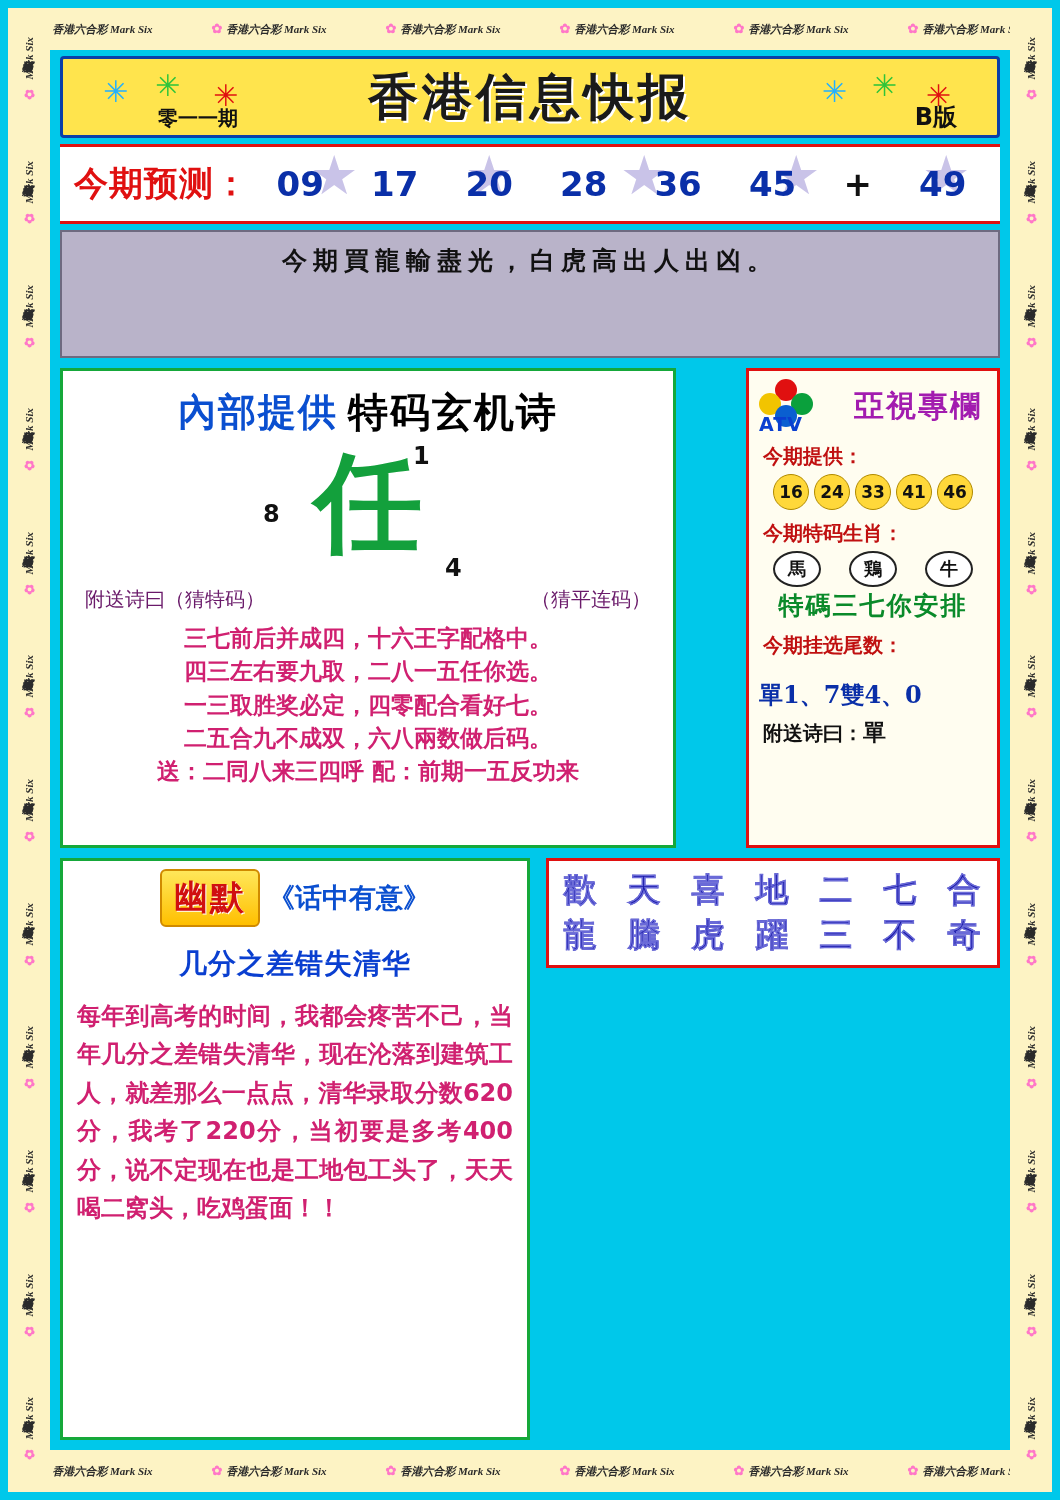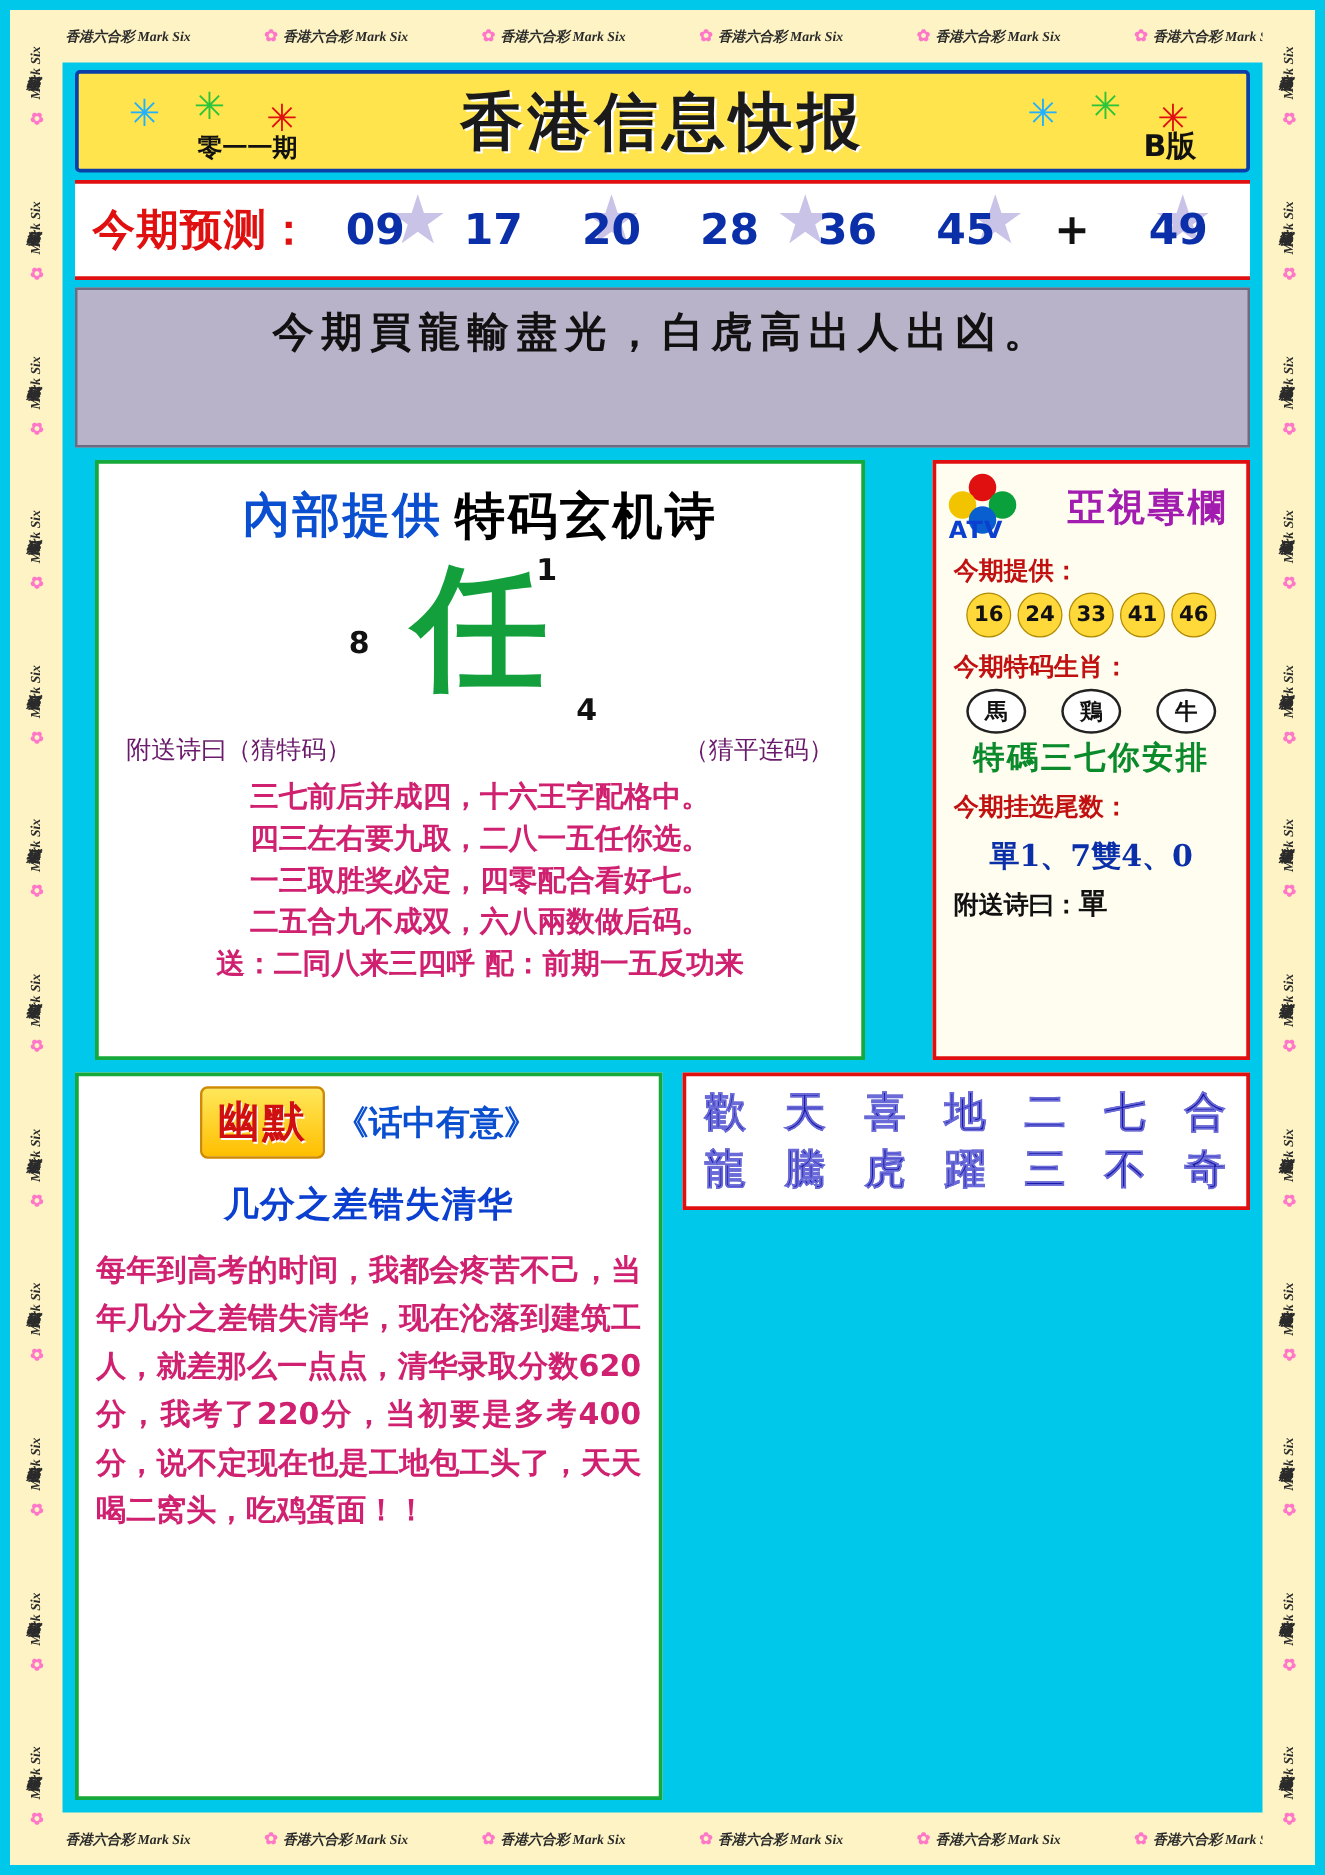--- a/index.html
+++ b/index.html
@@ -78,40 +78,40 @@
   .predict .plus{font-size:34px;font-weight:bold;color:#111;}
   .star{
     position:absolute;color:#c9c3e8;font-size:54px;line-height:1;z-index:1;
   }
   
   .verse{
     position:absolute;left:8px;top:178px;width:940px;height:128px;
     background:#b9b3c9;border:2px solid #6e6a80;box-sizing:border-box;
   }
   .verse .line1{
-    text-align:center;font-size:33px;color:#111;margin-top:12px;letter-spacing:6px;
+    text-align:center;font-size:25px;color:#111;margin-top:12px;letter-spacing:6px;
     font-family:"DejaVu Serif",serif;font-weight:bold;
   }
   .verse .row2{
     display:flex;align-items:center;margin-top:12px;padding:0 16px;gap:10px;
   }
   .tag-poem{
     background:#0a2fa8;color:#ffffff;font-size:27px;font-weight:bold;
     padding:2px 8px;letter-spacing:2px;
   }
   .poem-box{
     background:#f4f76a;border:2px solid #1a7a1a;color:#d01010;
     font-size:28px;font-weight:bold;letter-spacing:6px;padding:2px 14px;
     font-family:"DejaVu Serif",serif;
   }
   .mima-lbl{font-size:28px;font-weight:bold;color:#111;margin-left:28px;}
   .mima-val{font-size:32px;font-weight:bold;color:#d01010;}
   
   .panel-left{
-    position:absolute;left:24px;top:316px;width:616px;height:480px;
+    position:absolute;left:8px;top:316px;width:616px;height:480px;
     background:#ffffff;border:3px solid #15a83a;box-sizing:border-box;
   }
   .pl-head{
     display:flex;align-items:center;justify-content:center;gap:10px;margin-top:14px;
   }
   .pl-head .a{
     font-size:38px;font-weight:bold;color:#0a4fd0;letter-spacing:2px;
     font-family:"DejaVu Serif",serif;
   }
   .pl-head .b{
@@ -164,21 +164,21 @@
   .zodiacs{display:flex;justify-content:space-around;margin-top:4px;}
   .zodiac{
     width:44px;height:32px;border-radius:50%;border:2px solid #222;background:#fff;
     display:flex;align-items:center;justify-content:center;font-size:18px;font-weight:bold;color:#111;
   }
   .atv-poem{
     text-align:center;font-size:25px;font-weight:bold;color:#0a8a2a;
     font-family:"DejaVu Serif",serif;letter-spacing:2px;margin-top:2px;
   }
   .atv-tail{
-    text-align:center;font-size:24px;font-weight:bold;color:#0a2fa8;margin-top:10px;
+    text-align:left;font-size:24px;font-weight:bold;color:#0a2fa8;margin-top:20px;
     font-family:"DejaVu Serif",serif;
   }
   .atv-last{font-size:20px;font-weight:bold;color:#111;margin-top:6px;margin-left:4px;}
   .atv-last b{font-size:23px;}
   
   .panel-humour{
     position:absolute;left:8px;top:806px;width:470px;height:582px;
     background:#ffffff;border:3px solid #15a83a;box-sizing:border-box;padding:8px;
   }
   .hum-head{display:flex;align-items:center;gap:8px;justify-content:center;}

